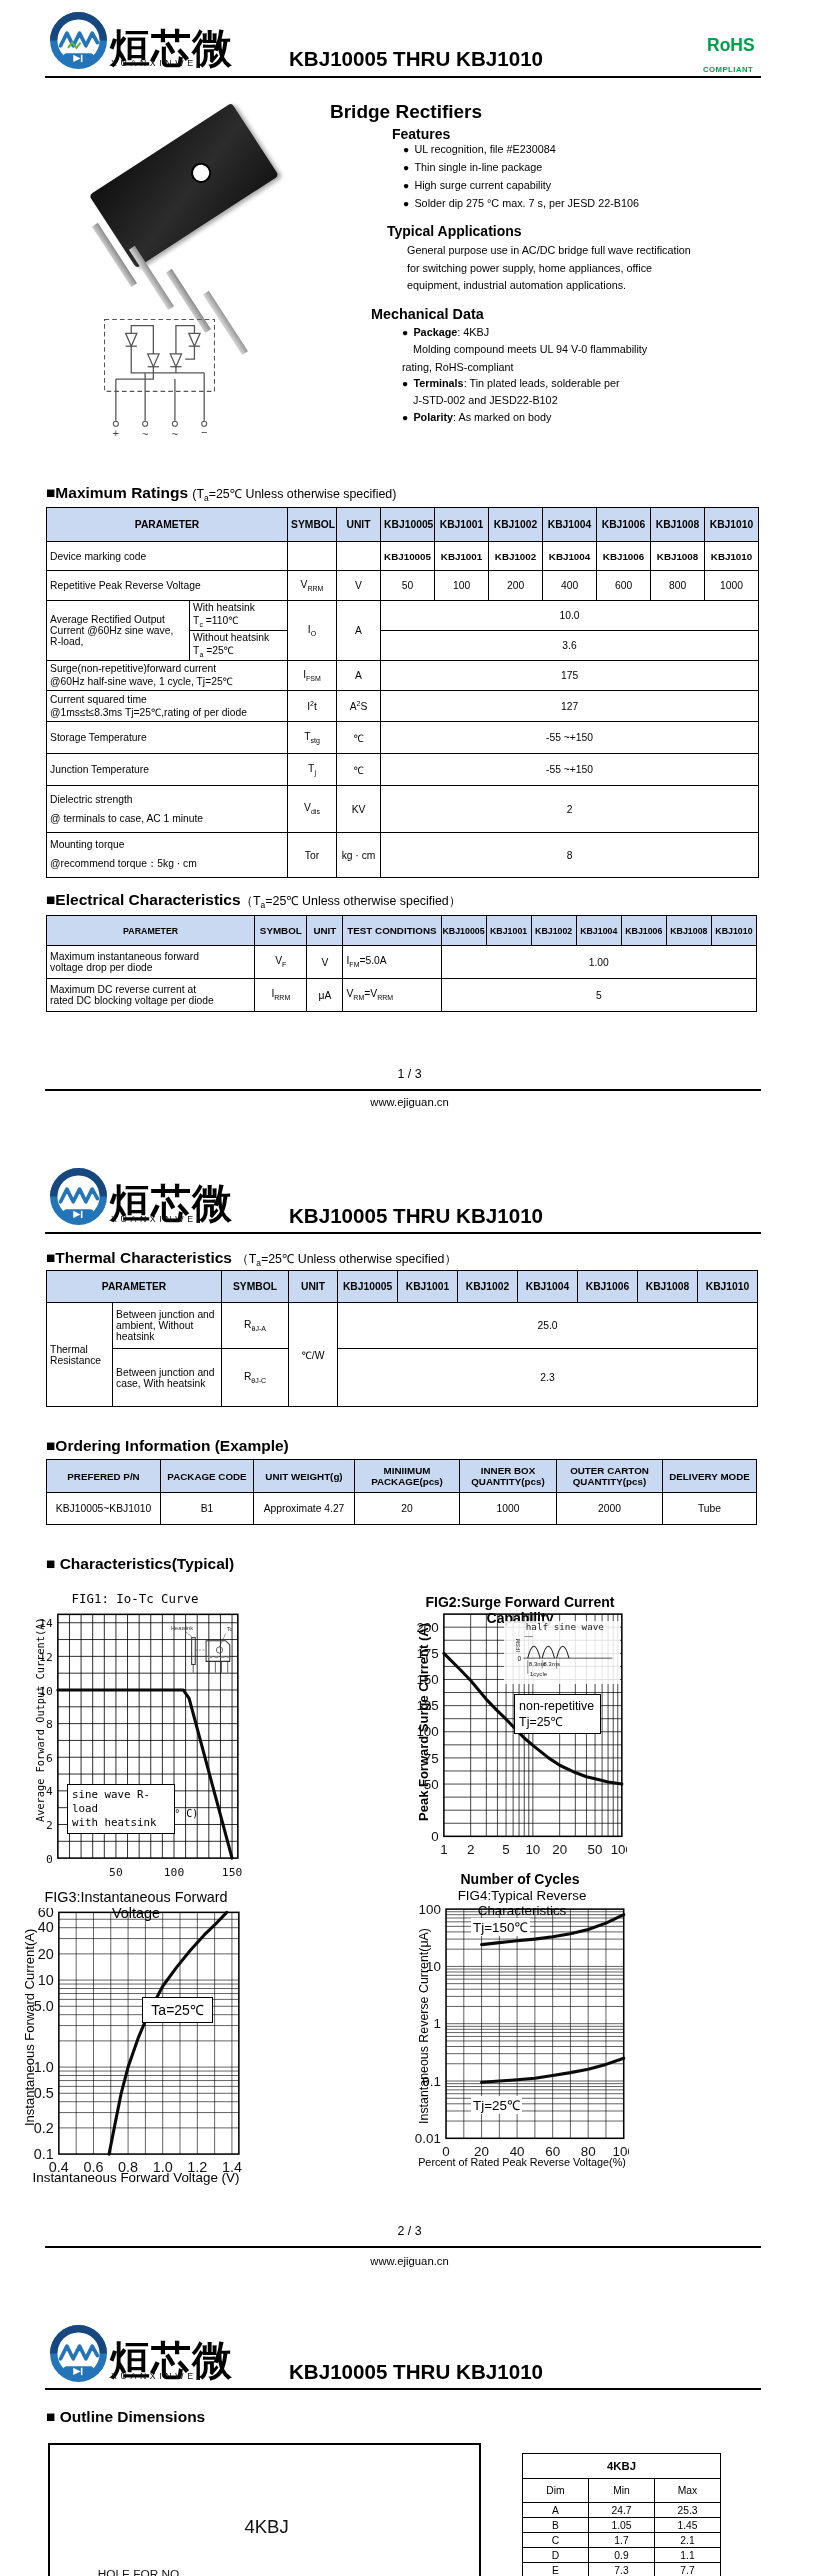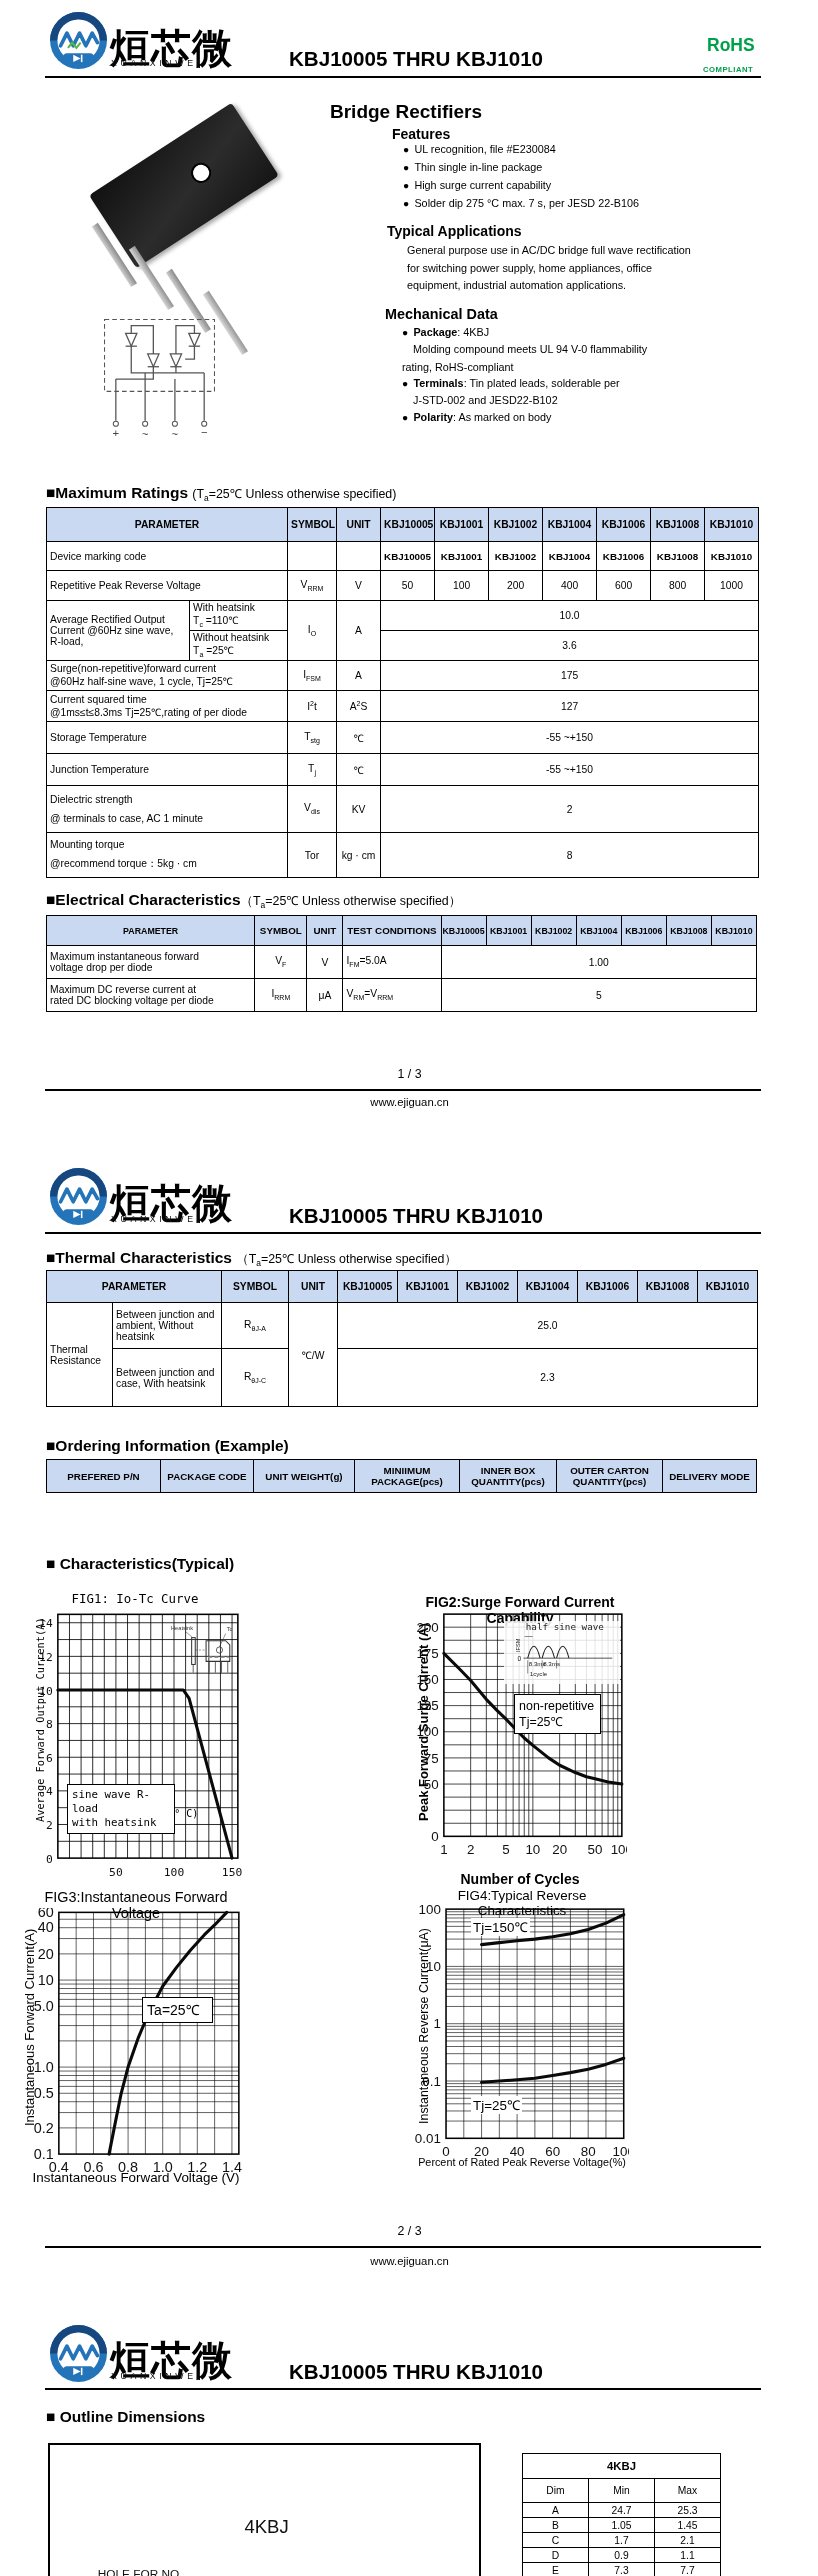--- a/index.html
+++ b/index.html
@@ -73,21 +73,21 @@
 <div class="bullet-line" style="left:403px;top:179px;"><span class="dot">●</span><span>High surge current capability</span></div>
 <div class="bullet-line" style="left:403px;top:197px;"><span class="dot">●</span><span>Solder dip 275 °C max. 7 s, per JESD 22-B106</span></div>
 
 <div class="abs bold" style="left:387px;top:223px;font-size:14px;">Typical Applications</div>
 <div class="abs" style="left:407px;top:242px;font-size:10.8px;line-height:17.5px;width:289px;">
   <div>General purpose use in AC/DC bridge full wave rectification</div>
   <div>for switching power supply, home appliances, office</div>
   <div>equipment, industrial automation applications.</div>
 </div>
 
-<div class="abs bold" style="left:385px;top:306px;font-size:14.4px;">Mechanical Data</div>
+<div class="abs bold" style="left:371px;top:306px;font-size:14.4px;">Mechanical Data</div>
 <div class="bullet-line" style="left:402px;top:326px;"><span class="dot">●</span><b>Package</b><span>: 4KBJ</span></div>
 <div class="bullet-line" style="left:413px;top:343px;">Molding compound meets UL 94 V-0 flammability</div>
 <div class="bullet-line" style="left:402px;top:361px;">rating, RoHS-compliant</div>
 <div class="bullet-line" style="left:402px;top:377px;"><span class="dot">●</span><b>Terminals</b><span>: Tin plated leads, solderable per</span></div>
 <div class="bullet-line" style="left:413px;top:394px;">J-STD-002 and JESD22-B102</div>
 <div class="bullet-line" style="left:402px;top:411px;"><span class="dot">●</span><b>Polarity</b><span>: As marked on body</span></div>
 
 <svg class="abs" style="left:103px;top:315px;" width="113" height="124" viewBox="0 0 220 240">
   <rect x="3" y="8" width="214" height="140" fill="none" stroke="#555" stroke-width="2" stroke-dasharray="9,6"></rect>
 
@@ -373,20 +373,29 @@
       </colgroup>
   <tbody>
         <tr style="height:33px;">
     <th style="font-size:9.8px">PREFERED P/N</th>
     <th style="font-size:9.8px">PACKAGE CODE</th>
     <th style="font-size:9.8px">UNIT WEIGHT(g)</th>
     <th style="font-size:9.8px">MINIIMUM PACKAGE(pcs)</th>
     <th style="font-size:9.8px">INNER BOX QUANTITY(pcs)</th>
     <th style="font-size:9.8px">OUTER CARTON QUANTITY(pcs)</th>
     <th style="font-size:9.8px">DELIVERY MODE</th>
+  </tr>
+  <tr style="height:32px;">
+    <td>KBJ10005~KBJ1010</td>
+    <td>B1</td>
+    <td>Approximate 4.27</td>
+    <td>20</td>
+    <td>1000</td>
+    <td>2000</td>
+    <td>Tube</td>
   </tr>
 </tbody>
     </table>
 </div>
 
 <div class="sect-h" style="top:1555px;">■ Characteristics(Typical)</div>
 
 <div class="chart-title mono" style="left:27px;top:1591px;width:216px;font-size:12.4px;">FIG1: Io-Tc Curve</div>
 <div class="ylab mono" style="left:-45px;top:1731px;width:170px;font-size:10.3px;">Average Forward Output Current(A)</div>
 <svg id="fig1" class="abs" style="left:27px;top:1610px;" width="216" height="272" viewBox="0 0 420 528">
@@ -586,21 +595,21 @@
     <text x="50" y="97.71806374374846" text-anchor="end" fill="#111" style="font: 28px &quot;Liberation Sans&quot;, sans-serif;">20</text>
     <text x="50" y="148.6454918103568" text-anchor="end" fill="#111" style="font: 28px &quot;Liberation Sans&quot;, sans-serif;">10</text>
     <text x="50" y="199.57291987696527" text-anchor="end" fill="#111" style="font: 28px &quot;Liberation Sans&quot;, sans-serif;">5.0</text>
     <text x="50" y="317.8227459051784" text-anchor="end" fill="#111" style="font: 28px &quot;Liberation Sans&quot;, sans-serif;">1.0</text>
     <text x="50" y="368.7501739717868" text-anchor="end" fill="#111" style="font: 28px &quot;Liberation Sans&quot;, sans-serif;">0.5</text>
     <text x="50" y="436.0725719333916" text-anchor="end" fill="#111" style="font: 28px &quot;Liberation Sans&quot;, sans-serif;">0.2</text>
     <text x="50" y="487" text-anchor="end" fill="#111" style="font: 28px &quot;Liberation Sans&quot;, sans-serif;">0.1</text>
     <polyline points="157.6,478.0 167.7,427.1 181.2,359.8 194.6,308.8 214.8,250.9 235.0,203.4 261.9,151.6 288.8,114.9 315.8,81.7 342.7,51.9 362.9,32.5 386.4,8.0" fill="none" stroke="#0a0a0a" stroke-width="6" stroke-linejoin="round" stroke-linecap="round"></polyline>
   </svg>
 <div class="chart-title" style="left:28px;top:2170px;width:216px;font-size:13.4px;">Instantaneous Forward Voltage (V)</div>
-<div class="note-box" style="left:142px;top:1997px;width:61px;font-size:14px;border-width:0.5px;text-align:left;">Ta=25℃</div>
+<div class="note-box" style="left:142px;top:1997px;width:61px;font-size:14px;border-width:0.5px;text-align:center;">Ta=25℃</div>
 
 <div class="chart-title" style="left:415px;top:1888px;width:214px;font-size:13.4px;">FIG4:Typical Reverse Characteristics</div>
 <div class="ylab" style="left:313px;top:2019px;width:222px;font-size:12.4px;">Instantaneous Reverse Current(μA)</div>
 <svg id="fig4" class="abs" style="left:415px;top:1905px;" width="214" height="257" viewBox="0 0 415 499">
     <line x1="94.5" y1="8" x2="94.5" y2="453" stroke="#000" stroke-width="1.2"></line>
     <line x1="129" y1="8" x2="129" y2="453" stroke="#000" stroke-width="1.2"></line>
     <line x1="163.5" y1="8" x2="163.5" y2="453" stroke="#000" stroke-width="1.2"></line>
     <line x1="198" y1="8" x2="198" y2="453" stroke="#000" stroke-width="1.2"></line>
     <line x1="232.5" y1="8" x2="232.5" y2="453" stroke="#000" stroke-width="1.2"></line>
     <line x1="267" y1="8" x2="267" y2="453" stroke="#000" stroke-width="1.2"></line>

